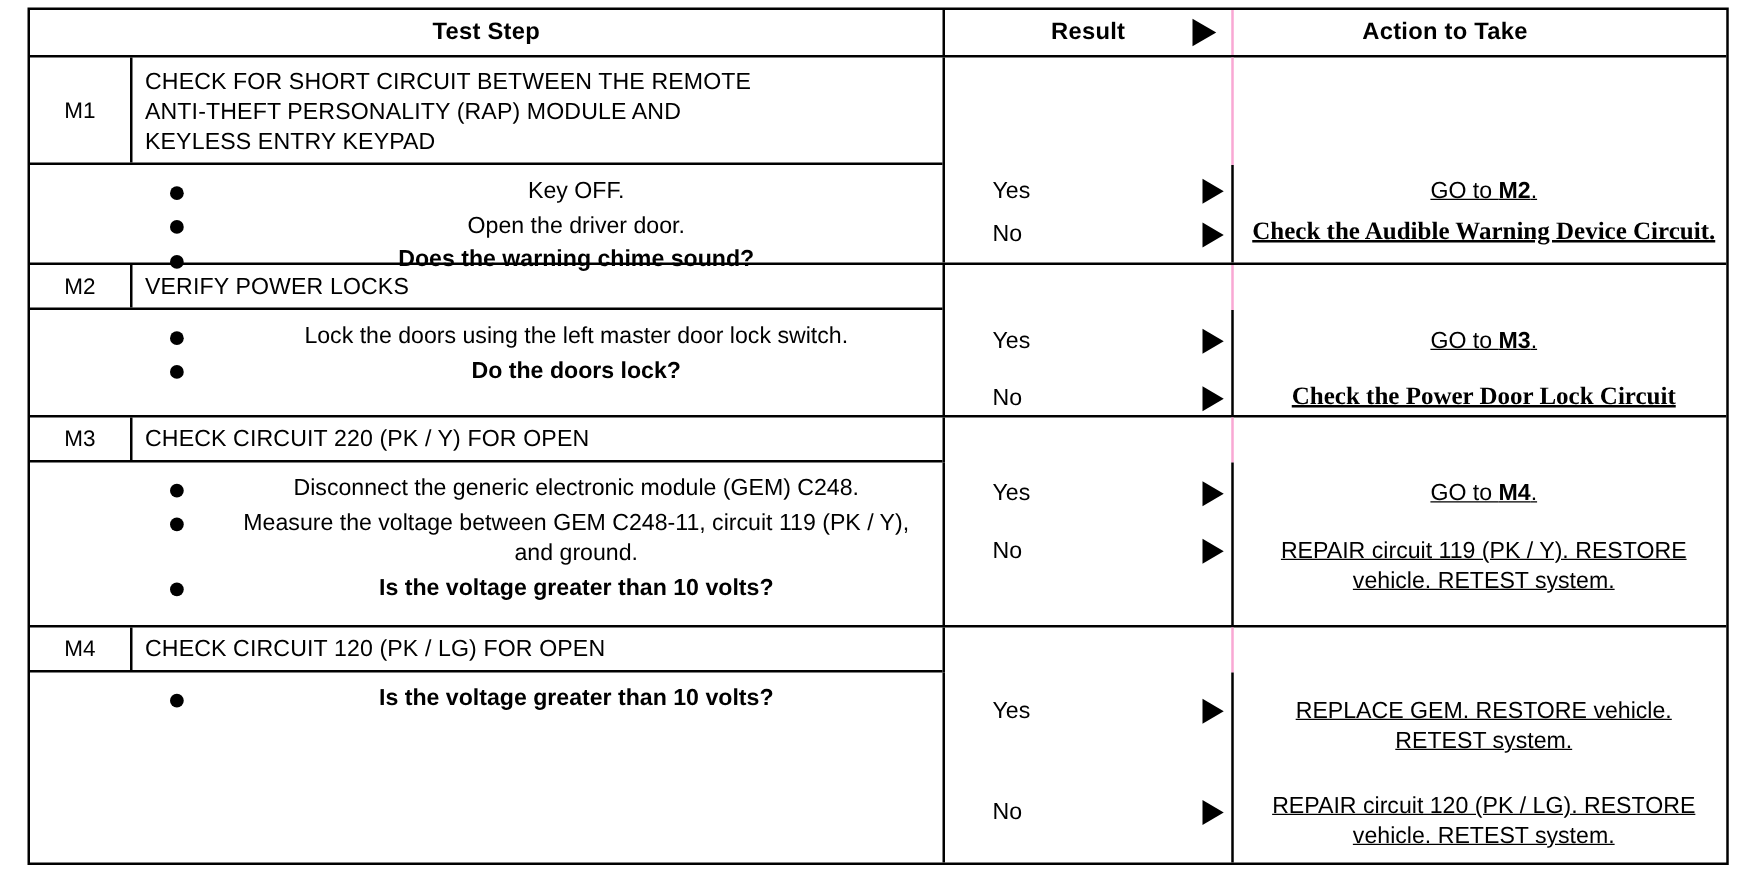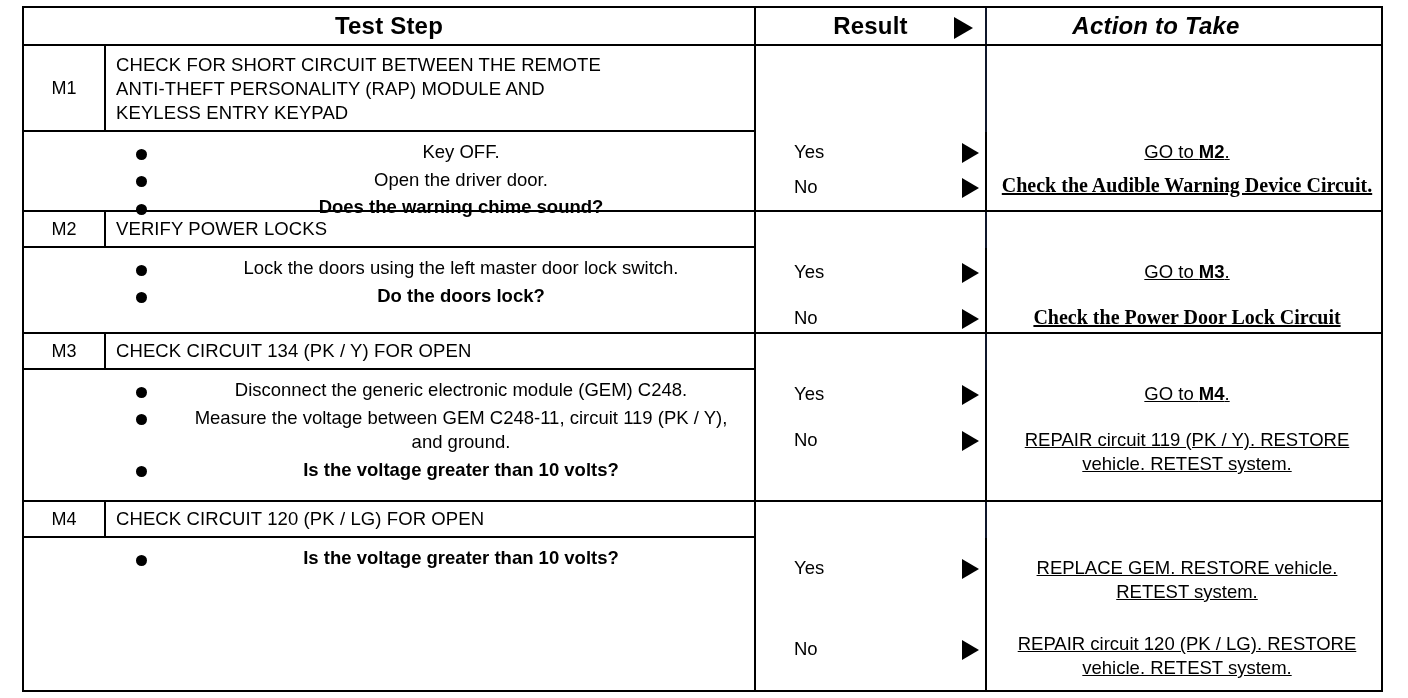--- a/index.html
+++ b/index.html
@@ -20,28 +20,28 @@
     box-sizing:border-box;
     background:#fff;
   }
 
   .row{display:flex;align-items:stretch;}
   .row.bordered-top{border-top:2px solid #000;}
 
   
   .col-test{width:730px;box-sizing:border-box;}
   .col-result{width:231px;box-sizing:border-box;border-left:2px solid #000;}
-  .col-action{width:340px;box-sizing:border-box;border-left:2px solid #0f172a;font-style:italic;}
+  .col-action{width:340px;box-sizing:border-box;border-left:2px solid #f9a8d4;}
 
   
   .header{border-bottom:2.5px solid #000;}
   .header .cell{
     display:flex;align-items:center;justify-content:center;
     height:36px;
-    font-weight:bold;font-size:24px;letter-spacing:.2px;
+    font-weight:bold;font-size:19px;letter-spacing:.2px;
   }
   .header .col-result .cell{position:relative;justify-content:center;}
   .hdr-tri{
     position:absolute;right:12px;top:50%;transform:translateY(-50%);
   }
 
   
   .titlebar{display:flex;align-items:stretch;}
   .mlabel{
     width:82px;min-width:82px;
@@ -266,21 +266,21 @@
           </div>
         </div>
       </div>
     </div>
 
     <div class="step m3">
       <div class="row bordered-top">
         <div class="col-test title-sub">
           <div class="titlebar">
             <div class="mlabel">M3</div>
-            <div class="mtitle">CHECK CIRCUIT 134 (PK / Y) FOR OPEN</div>
+            <div class="mtitle">CHECK CIRCUIT 220 (PK / Y) FOR OPEN</div>
           </div>
         </div>
         <div class="col-result"></div>
         <div class="col-action"></div>
       </div>
 
       <div class="step-body">
         <div class="sb-test">
           <ul class="bullets">
             <li>Disconnect the generic electronic module (GEM) C248.</li>

